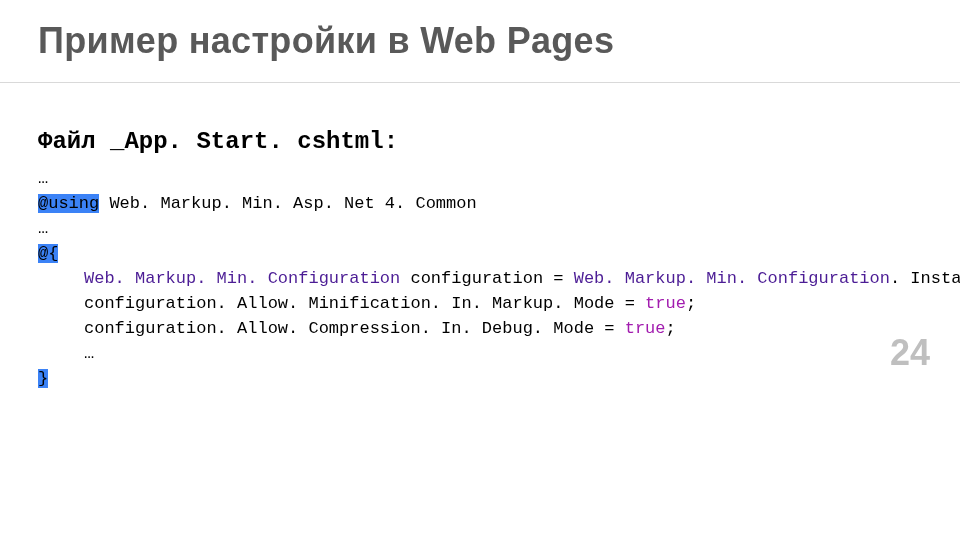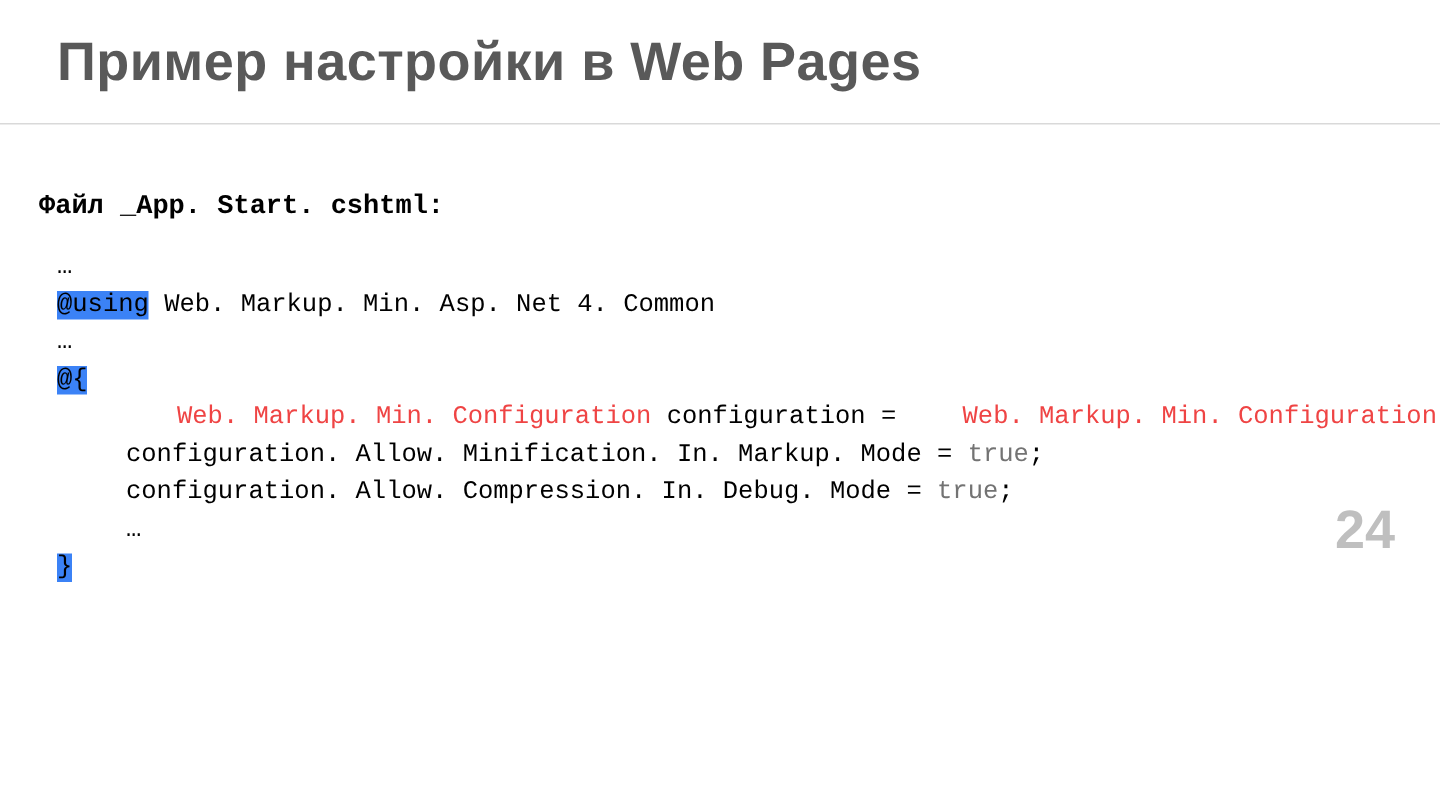--- a/index.html
+++ b/index.html
@@ -30,39 +30,39 @@
     position: absolute;
     top: 82px;
     left: 0;
     width: 960px;
     height: 1px;
     background: #d9d9d9;
   }
   .file-label {
     position: absolute;
     top: 128px;
-    left: 26px;
+    left: 38px;
     font-family: Consolas, "Courier New", monospace;
-    font-size: 18px;
+    font-size: 24px;
     color: #000;
     font-weight: 700;
   }
   .code-block {
     position: absolute;
     top: 166px;
     left: 38px;
     font-family: Consolas, "Courier New", monospace;
     font-size: 17px;
     line-height: 25px;
     color: #000;
     white-space: pre;
   }
   .hl        { background: #3b82f6; }
-  .kw-blue   { color: #737373; }
-  .kw-teal   { color: #ef4444; margin-left: 34px; }
+  .kw-blue   { color: #a21caf; }
+  .kw-teal   { color: #4c1d95; }
   .indent    { display: inline-block; width: 46px; }
   .page-num {
     position: absolute;
     right: 30px;
     bottom: 18px;
     font-size: 36px;
     font-weight: 700;
     color: #bfbfbf;
   }
 </style>

